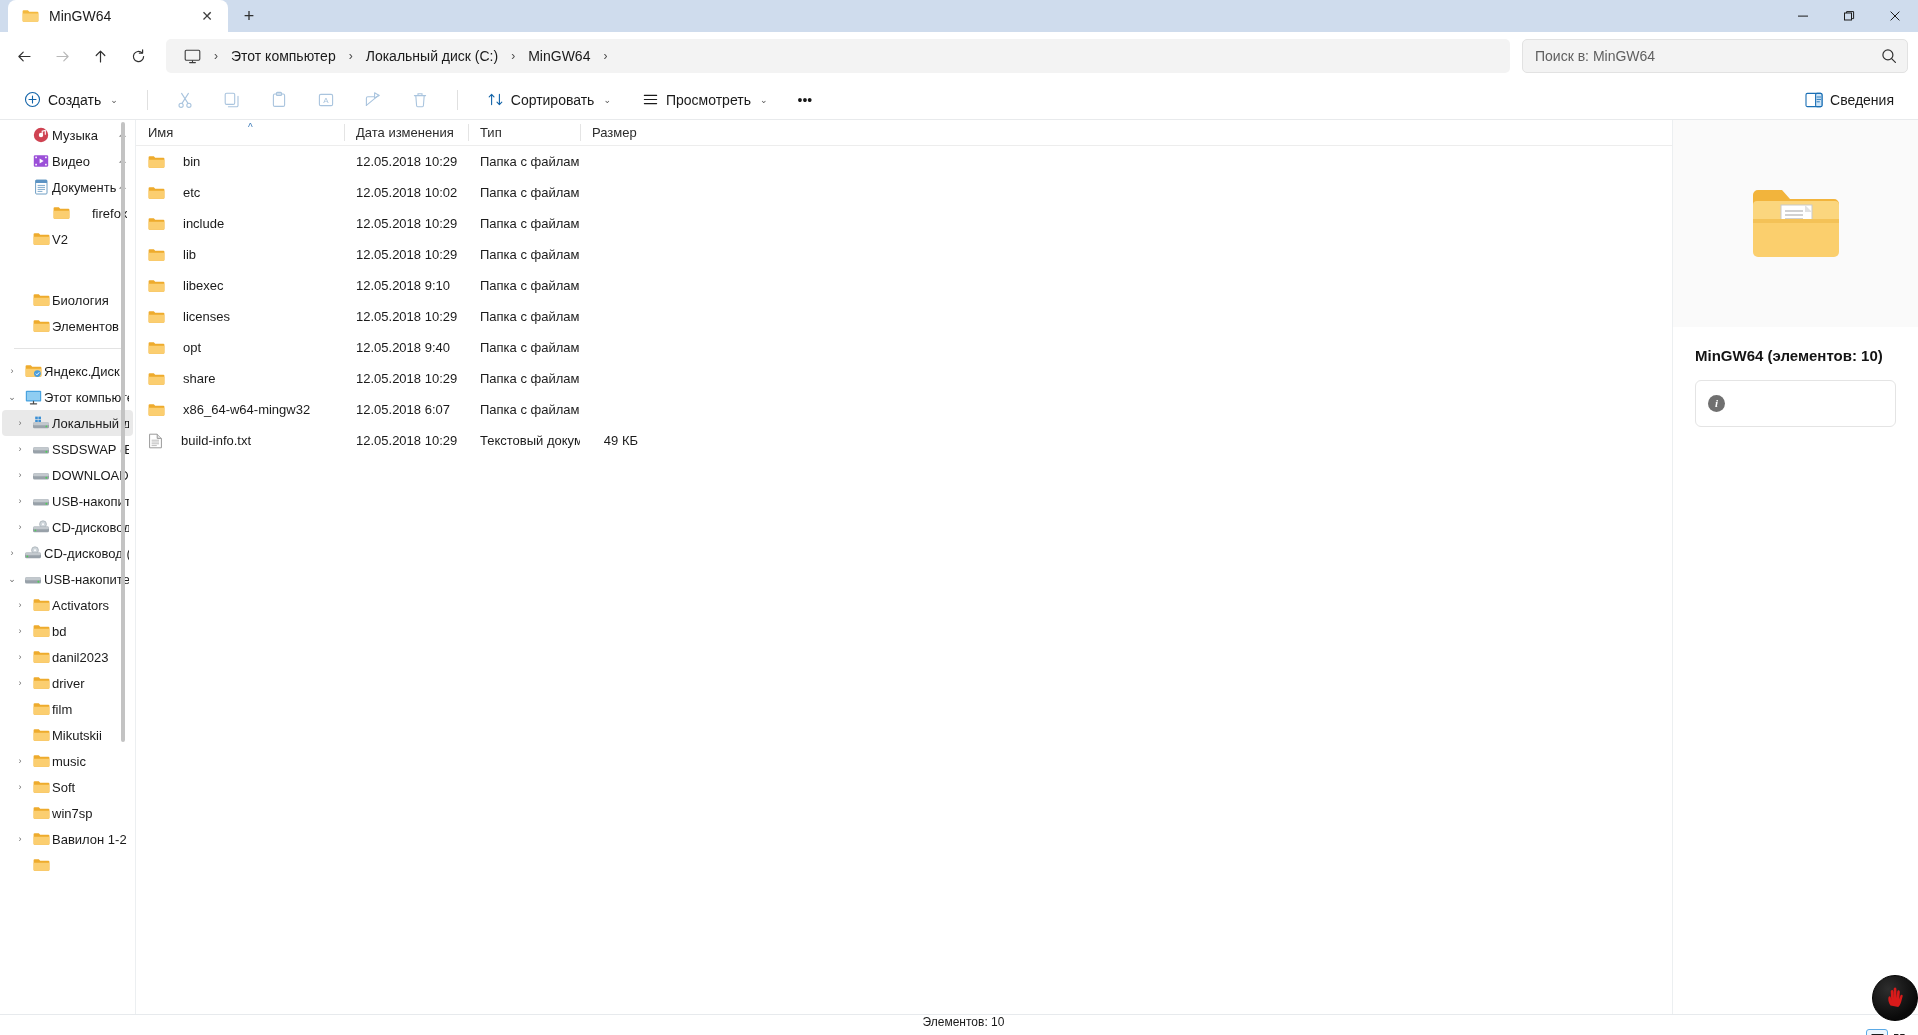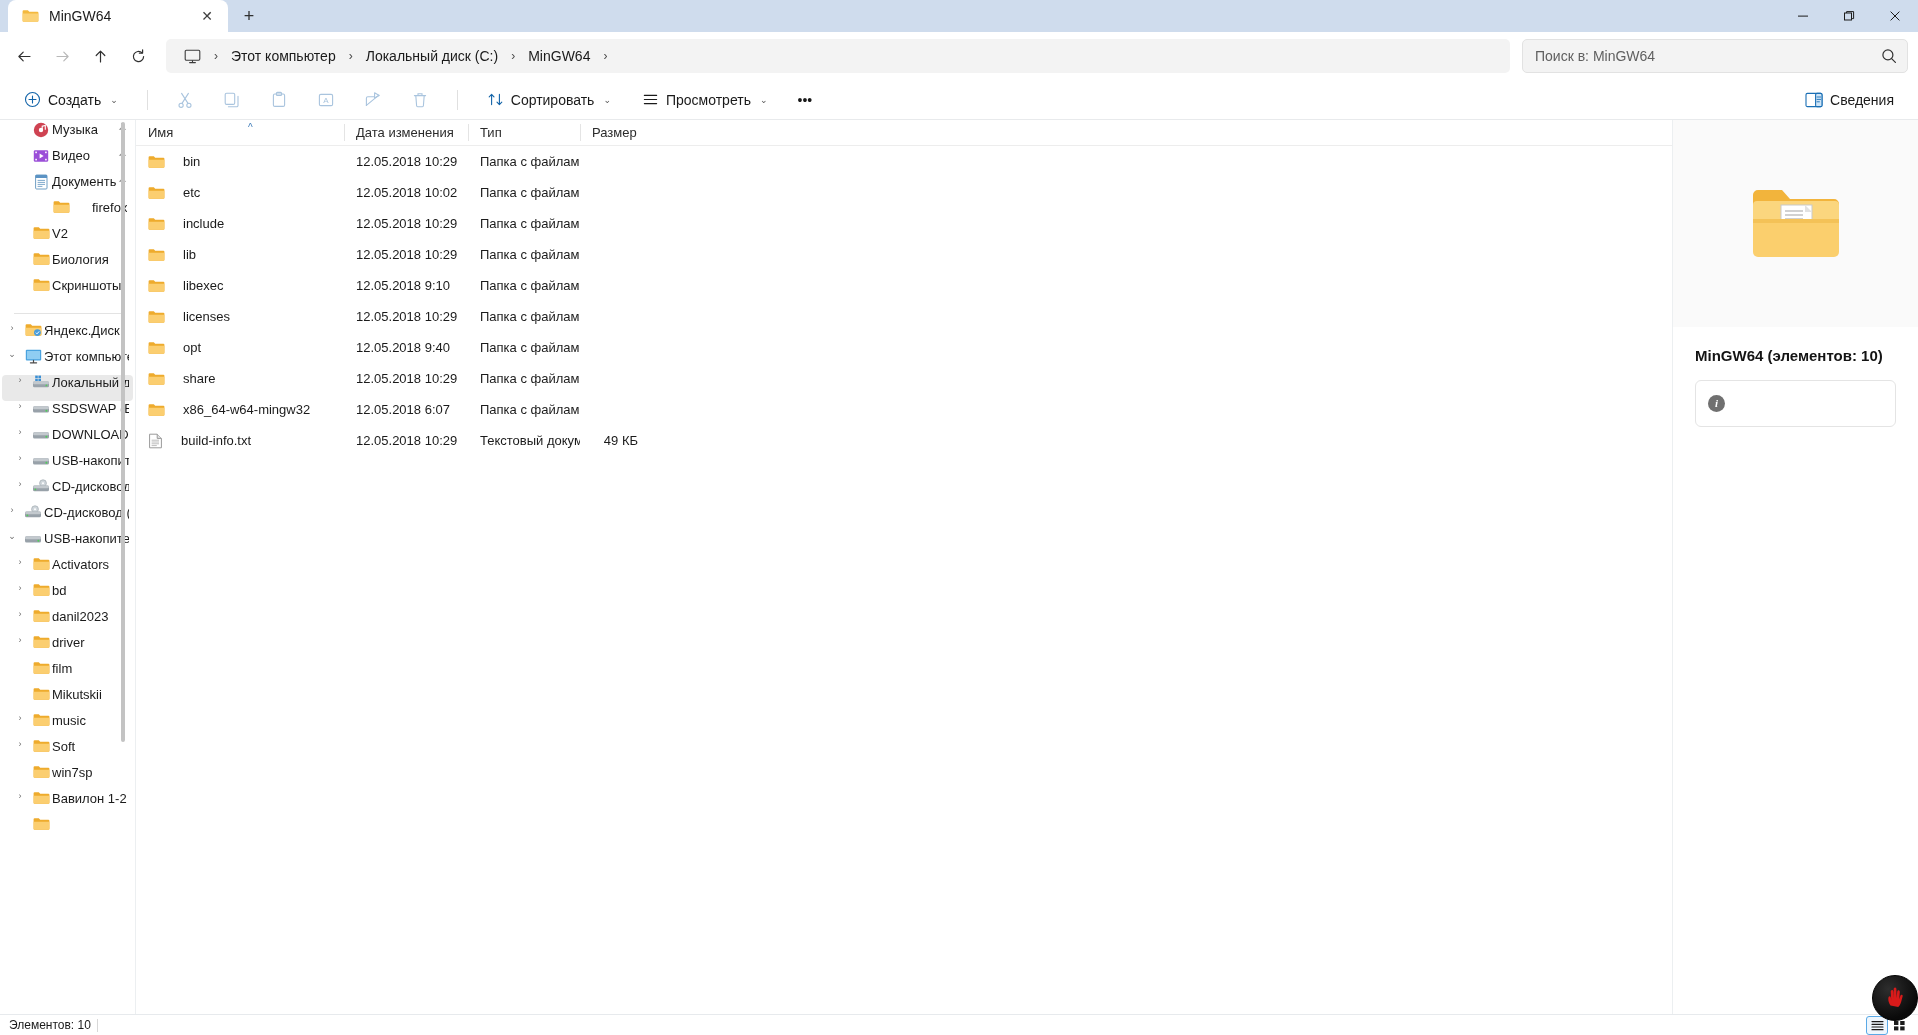--- a/index.html
+++ b/index.html
@@ -152,21 +152,21 @@
   
   .sidebar {
     width: 135px;
     position: relative;
     overflow: hidden;
     padding-top: 2px;
     background: #ffffff;
   }
   .nav-item {
     height: 26px;
-    display: flex; align-items: flex-start;
+    display: flex; align-items: center;
     font-size: 13px;
     color: #1a1a1a;
     padding-right: 4px;
     white-space: nowrap;
     border-radius: 4px;
     margin: 0 2px;
   }
   .nav-item.selected { background: #e9e9e9; }
   .twisty {
     width: 20px; min-width: 20px; text-align: center;
@@ -267,21 +267,21 @@
   }
 
   
   .statusbar {
     position: absolute; left: 0; right: 0; bottom: 0;
     height: 21px;
     background: #ffffff;
     border-top: 1px solid #e7eaed;
     display: flex; align-items: center;
     padding-left: 9px;
-    font-size: 12px; color: #1a1a1a;
+    font-size: 12px; color: #1a1a1a; flex-direction: column;
   }
   .status-right {
     margin-left: auto; display: flex; align-items: center; gap: 0px;
     padding-right: 8px;
   }
   .viewbtn {
     width: 22px; height: 19px;
     display: flex; align-items: center; justify-content: center;
   }
   .viewbtn.active { border: 1px solid #5aa9e6; border-radius: 3px; background: #eef6fd; }
@@ -541,39 +541,39 @@
           <div class="nav-item" style="padding-left: 8px;">
             <span class="twisty"></span>
             <span class="nav-icon">
               <svg width="17" height="14" viewBox="0 0 17 14">
                 <path d="M0.6 2.3a1 1 0 0 1 1-1h4.2l1.4 1.5h8.2a1 1 0 0 1 1 1v7.9a1 1 0 0 1-1 1H1.6a1 1 0 0 1-1-1z" fill="#eeab2d"></path>
                 <path d="M0.6 4.7h15.8v7a1 1 0 0 1-1 1H1.6a1 1 0 0 1-1-1z" fill="#fbce70"></path>
               </svg>
             </span>
             <span class="nav-label">V2</span>
           </div>
-          <div class="nav-item" style="padding-left: 8px;">
+          <div class="nav-item" style="padding-left: 8px; margin-top: 35px;">
             <span class="twisty"></span>
             <span class="nav-icon">
               <svg width="17" height="14" viewBox="0 0 17 14">
                 <path d="M0.6 2.3a1 1 0 0 1 1-1h4.2l1.4 1.5h8.2a1 1 0 0 1 1 1v7.9a1 1 0 0 1-1 1H1.6a1 1 0 0 1-1-1z" fill="#eeab2d"></path>
                 <path d="M0.6 4.7h15.8v7a1 1 0 0 1-1 1H1.6a1 1 0 0 1-1-1z" fill="#fbce70"></path>
               </svg>
             </span>
             <span class="nav-label">Биология</span>
           </div>
           <div class="nav-item" style="padding-left: 8px;">
             <span class="twisty"></span>
             <span class="nav-icon">
               <svg width="17" height="14" viewBox="0 0 17 14">
                 <path d="M0.6 2.3a1 1 0 0 1 1-1h4.2l1.4 1.5h8.2a1 1 0 0 1 1 1v7.9a1 1 0 0 1-1 1H1.6a1 1 0 0 1-1-1z" fill="#eeab2d"></path>
                 <path d="M0.6 4.7h15.8v7a1 1 0 0 1-1 1H1.6a1 1 0 0 1-1-1z" fill="#fbce70"></path>
               </svg>
             </span>
-            <span class="nav-label">Скриншоты</span>
+            <span class="nav-label">Элементов</span>
           </div>
           <div class="nav-divider"></div>
           <div class="nav-item" style="padding-left: 0px;">
             <span class="twisty">›</span>
             <span class="nav-icon">
               <svg width="17" height="14" viewBox="0 0 17 14">
                 <path d="M0.6 2.3a1 1 0 0 1 1-1h4.2l1.4 1.5h8.2a1 1 0 0 1 1 1v7.9a1 1 0 0 1-1 1H1.6a1 1 0 0 1-1-1z" fill="#eeab2d"></path>
                 <path d="M0.6 4.7h15.8v7a1 1 0 0 1-1 1H1.6a1 1 0 0 1-1-1z" fill="#fbce70"></path>
                 <circle cx="12.4" cy="9.6" r="3.4" fill="#4a9ddb"></circle>
                 <path d="M10.9 9.7l1.1 1.1 2.2-2.4" stroke="#fff" stroke-width="1" fill="none"></path>

